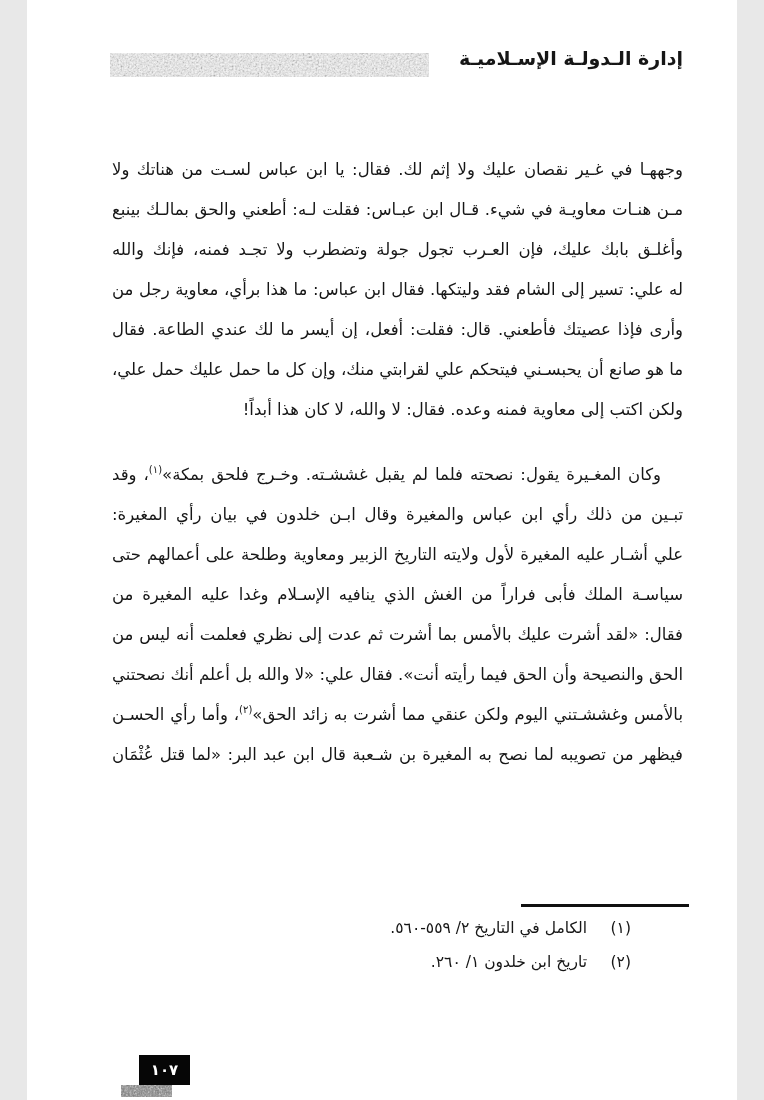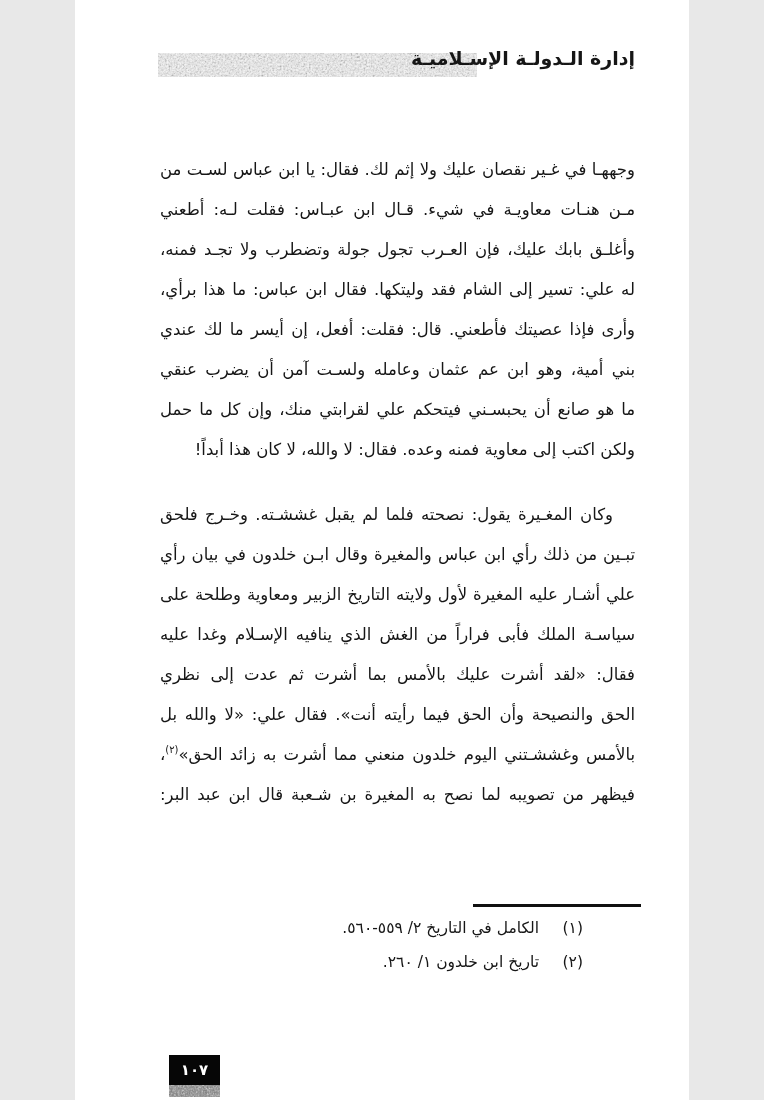--- a/index.html
+++ b/index.html
@@ -5,21 +5,21 @@
   :root{
     --page-bg:#ffffff;
     --text:#161616;
     --pagenum-bg:#060606;
     --pagenum-text:#ffffff;
   }
   *{margin:0;padding:0;box-sizing:border-box;}
   html,body{background:#e8e8e8;}
   .page{
     position:relative;
-    width:614px;height:1100px;
+    width:710px;height:1100px;
     margin:0 auto;
     background:var(--page-bg);
     font-family:"DejaVu Sans",sans-serif;
     color:var(--text);
     direction:rtl;
     overflow:hidden;
   }
   
   .book-title{
     position:absolute;top:47px;right:54px;
@@ -56,21 +56,21 @@
     position:absolute;top:911px;right:54px;left:85px;
   }
   .footnote{
     padding-right:52px;
     font-size:15.5px;line-height:34px;
     text-align:right;
   }
   .fn-num{display:inline-block;width:44px;}
   
   .pagenum-box{
-    position:absolute;left:94px;top:1055px;width:51px;height:30px;
+    position:absolute;left:112px;top:1055px;width:51px;height:30px;
     background:var(--pagenum-bg);
     color:var(--pagenum-text);
     font-size:15px;font-weight:bold;
     text-align:center;line-height:30px;
   }
   .pagenum-noise{
     position:absolute;left:94px;top:1085px;width:51px;height:12px;
     background:#777;
   }
   .pagenum-noise svg{display:block;opacity:.9;}
@@ -102,33 +102,32 @@
   </div>
   <h1 class="book-title">إدارة الـدولـة الإسـلاميـة</h1>
 
   <main class="body-text">
     <section class="para1">
       <p class="bl">وجههـا في غـير نقصان عليك ولا إثم لك. فقال: يا ابن عباس لسـت من هناتك ولا</p>
       <p class="bl">مـن هنـات معاويـة في شيء. قـال ابن عبـاس: فقلت لـه: أطعني والحق بمالـك بينبع</p>
       <p class="bl">وأغلـق بابك عليك، فإن العـرب تجول جولة وتضطرب ولا تجـد فمنه، فإنك والله</p>
       <p class="bl">له علي: تسير إلى الشام فقد وليتكها. فقال ابن عباس: ما هذا برأي، معاوية رجل من</p>
       <p class="bl">وأرى فإذا عصيتك فأطعني. قال: فقلت: أفعل، إن أيسر ما لك عندي الطاعة. فقال</p>
-      <p class="bl">بني أمية، وهو ابن عم عثمان وعامله ولسـت آمن أن يضرب عنقي بعثمان، وإن أدنى</p>
       <p class="bl">ما هو صانع أن يحبسـني فيتحكم علي لقرابتي منك، وإن كل ما حمل عليك حمل علي،</p>
       <p class="bl align-right">ولكن اكتب إلى معاوية فمنه وعده. فقال: لا والله، لا كان هذا أبداً!</p>
     </section>
 
     <section class="para2">
       <p class="bl indent"><span>وكان المغـيرة يقول: نصحته فلما لم يقبل غششـته. وخـرج فلحق بمكة»</span><sup class="fn-ref">(١)</sup><span>، وقد</span></p>
       <p class="bl">تبـين من ذلك رأي ابن عباس والمغيرة وقال ابـن خلدون في بيان رأي المغيرة: «وهذا</p>
       <p class="bl">علي أشـار عليه المغيرة لأول ولايته التاريخ الزبير ومعاوية وطلحة على أعمالهم حتى</p>
       <p class="bl">سياسـة الملك فأبى فراراً من الغش الذي ينافيه الإسـلام وغدا عليه المغيرة من الغداة</p>
       <p class="bl">فقال: «لقد أشرت عليك بالأمس بما أشرت ثم عدت إلى نظري فعلمت أنه ليس من</p>
       <p class="bl">الحق والنصيحة وأن الحق فيما رأيته أنت». فقال علي: «لا والله بل أعلم أنك نصحتني</p>
-      <p class="bl"><span>بالأمس وغششـتني اليوم خلدون منعني مما أشرت به زائد الحق»</span><sup class="fn-ref">(٢)</sup><span>، وأما رأي الحسـن</span></p>
+      <p class="bl"><span>بالأمس وغششـتني اليوم ولكن عنقي مما أشرت به زائد الحق»</span><sup class="fn-ref">(٢)</sup><span>، وأما رأي الحسـن</span></p>
       <p class="bl">فيظهر من تصويبه لما نصح به المغيرة بن شـعبة قال ابن عبد البر: «لما قتل عُثْمَان وبايع</p>
     </section>
   </main>
 
   <div class="fn-divider"></div>
   <section class="footnotes">
     <div class="footnote">
       <span class="fn-num">(١)</span><span class="fn-text">الكامل في التاريخ ٢/ ٥٥٩-٥٦٠.</span>
     </div>
     <div class="footnote">

